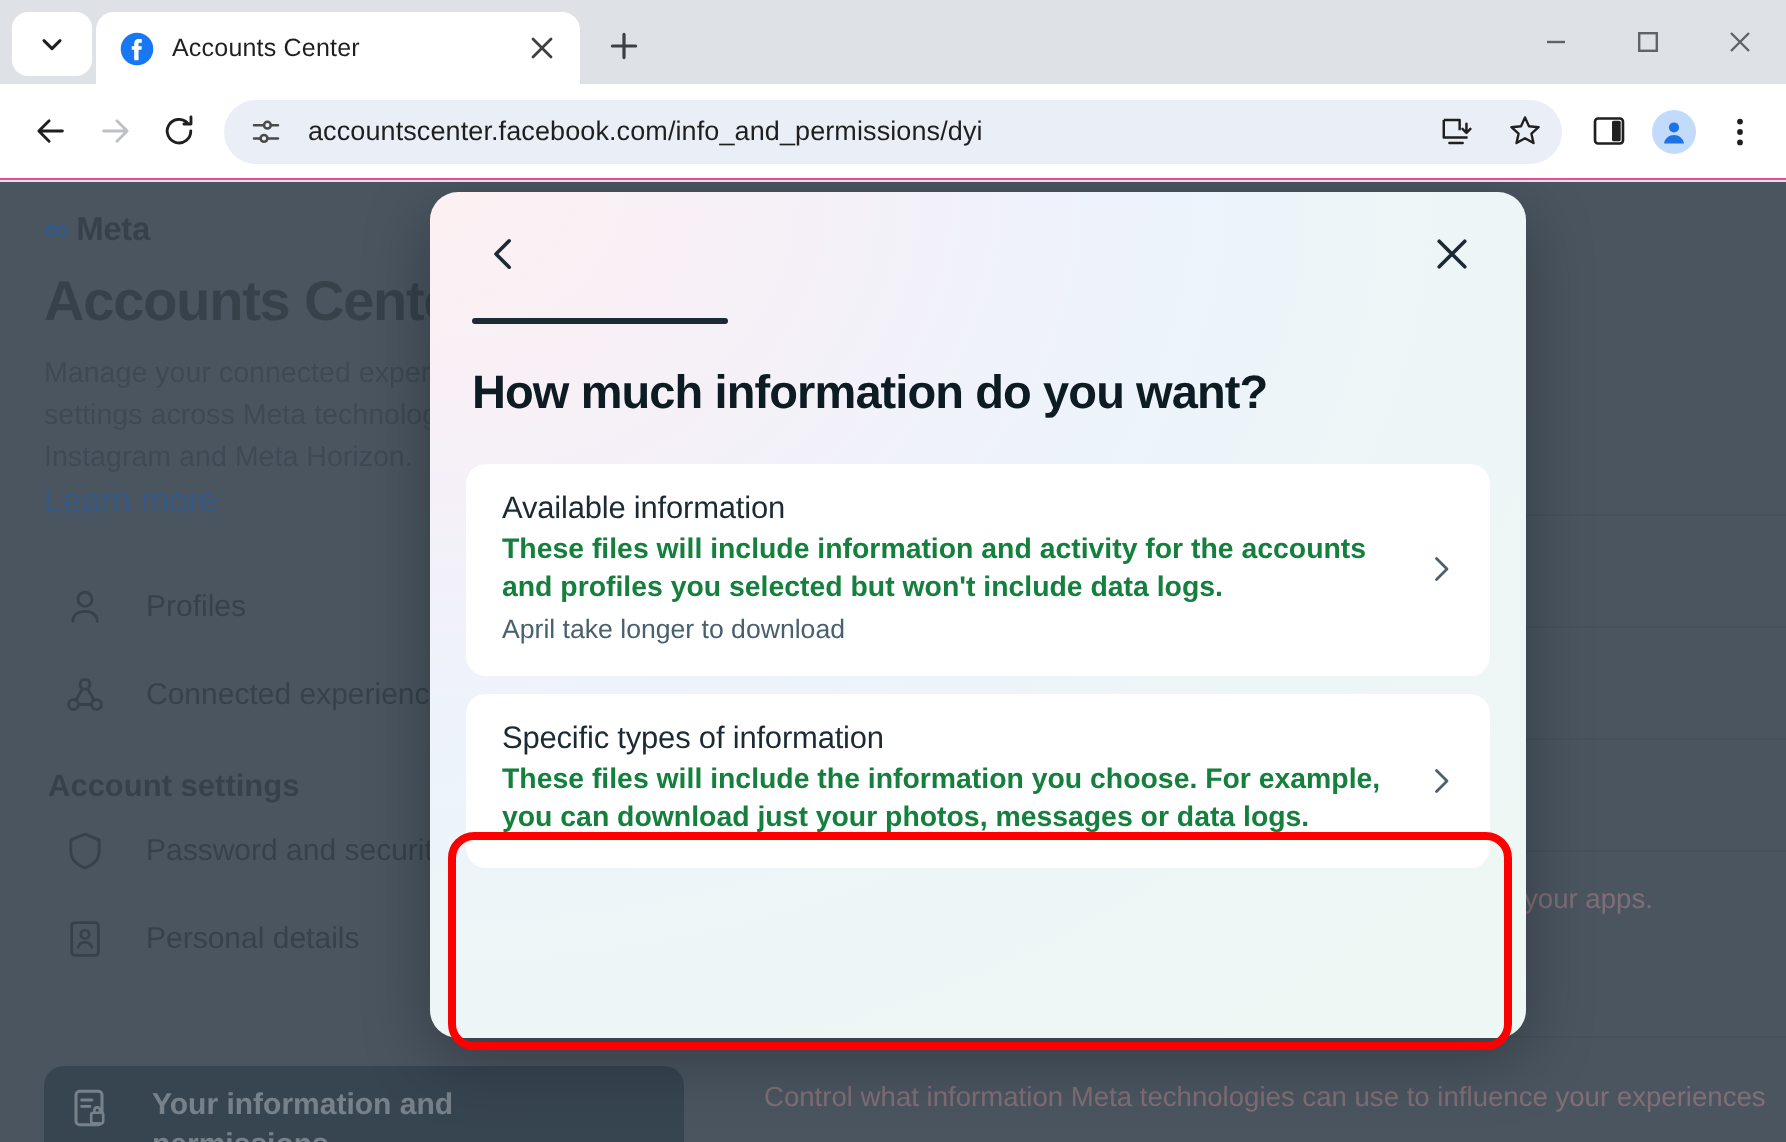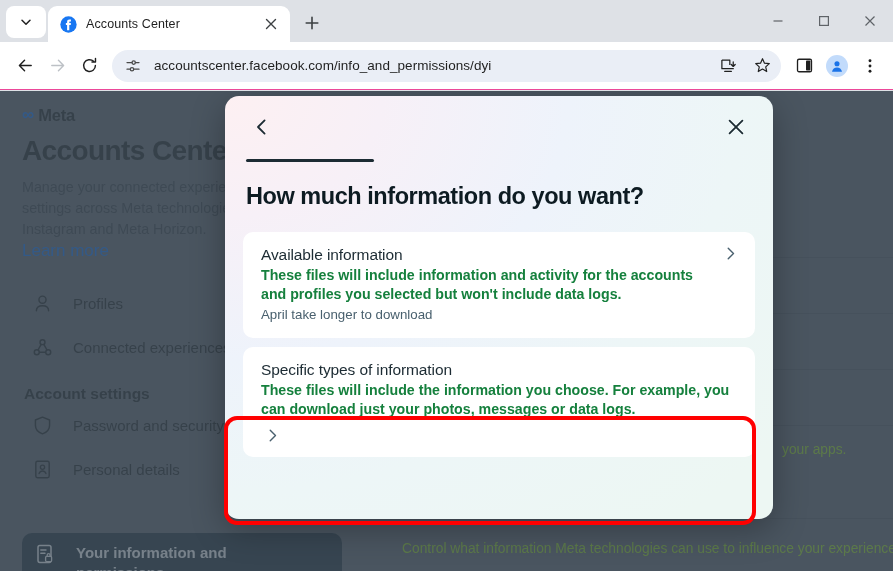--- a/index.html
+++ b/index.html
@@ -137,33 +137,32 @@
     font-size: 15px; font-weight: 700; color: #dfe6ea; line-height: 1.35;
     width: 190px;
   }
   .ac-right {
     position: absolute; left: 380px; top: 0; right: 0; bottom: 0;
   }
   .ac-rule {
     position: absolute; left: 0; right: 0; height: 1px; background: #3e4954;
   }
   .ac-rtext {
-    position: absolute; font-size: 13.8px; color: #84cc16; white-space: nowrap; margin-left: 20px;
+    position: absolute; font-size: 13.8px; color: #fca5a5; white-space: nowrap;
   }
 
   
   .modal {
     position: absolute; left: 215px; top: 5px;
     width: 548px; height: 423px;
     border-radius: 14px;
     background:
       radial-gradient(130% 130% at 0% 0%, #fdf0f2 0%, #f7f0f7 22%, #eef3fb 48%, #edf6f7 72%, #edf7f3 100%);
     box-shadow: 0 10px 34px rgba(0,0,0,.30);
     overflow: hidden;
-    margin-left: 10px;
   }
   .modal-bar {
     height: 62px; display: flex; align-items: center;
     justify-content: space-between; padding: 0 21px;
   }
   .icon-btn {
     width: 32px; height: 32px; display: flex;
     align-items: center; justify-content: center;
   }
   .modal-progress {
@@ -171,25 +170,25 @@
     background: #1c2b33; border-radius: 2px;
   }
   .modal-title {
     margin: 21px 21px 0 21px;
     font-size: 23.5px; font-weight: 800; letter-spacing: -.45px;
     color: #0d1b22;
   }
   .cards { margin: 22px 18px 0 18px; }
   .card {
     background: #fff; border-radius: 10px;
-    display: flex; align-items: flex-start; gap: 8px;
+    display: flex; align-items: center; gap: 8px;
     padding: 14px 14px 14px 18px;
     position: relative;
   }
-  .card + .card { margin-top: 9px; flex-direction: column; }
+  .card + .card { margin-top: 9px; }
   .card-body { flex: 1 1 auto; min-width: 0; }
   .card-title {
     font-size: 15.5px; color: #1c2b33; letter-spacing: -.1px; margin-bottom: 2px;
   }
   .card-desc {
     font-size: 14.2px; line-height: 1.37; color: #15803d; font-weight: bold;
   }
   .card-note {
     font-size: 13.3px; line-height: 1.35; color: #49606e; margin-top: 1px;
   }

